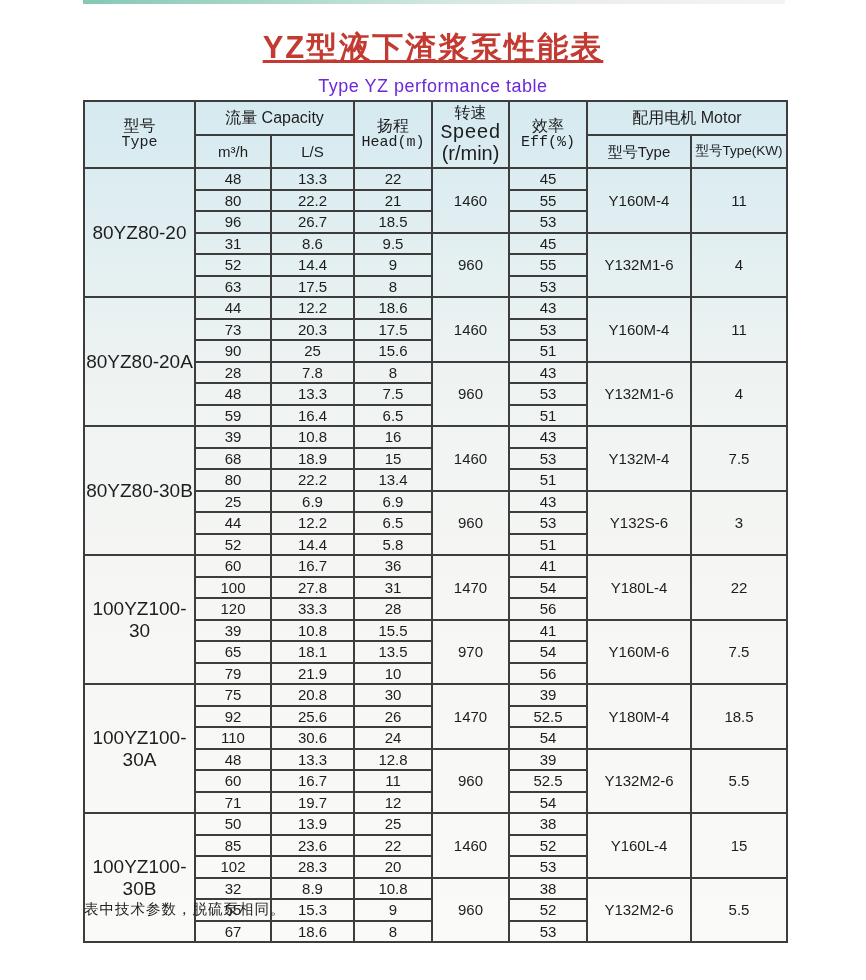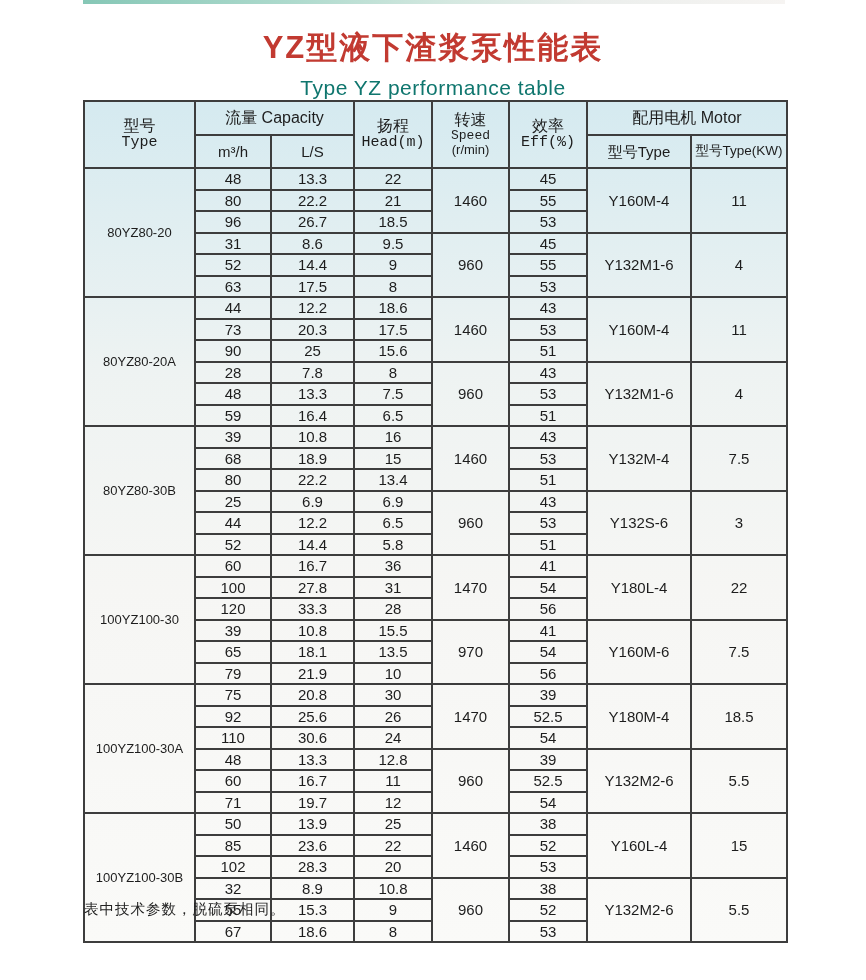--- a/index.html
+++ b/index.html
@@ -17,26 +17,27 @@
     width: 702px; height: 4px;
     background: linear-gradient(to right, #86c7b6, #aedacd 30%, #d4e8e0 52%, #ebeeec 72%, #f6f4f2 100%);
   }
   .title {
     margin-top: 27px;
     text-align: center;
     color: #c23a31;
     font-size: 31px;
     font-weight: bold;
     letter-spacing: 2px;
+    text-decoration: underline;
   }
   .subtitle {
     margin-top: 7px;
     text-align: center;
-    color: #0f766e;
-    font-size: 21px;
+    color: #6d28d9;
+    font-size: 18px;
     letter-spacing: 0.5px;
   }
   .tbl-wrap { position: absolute; left: 83px; top: 100px; }
   table.perf {
     border-collapse: collapse;
     table-layout: fixed;
     width: 703px;
     background: linear-gradient(180deg, #d5eaf0 0%, #e0eef1 14%, #eef3f2 32%, #f6f6f4 58%, #fafaf8 100%);
   }
   .perf th, .perf td {
@@ -44,25 +45,25 @@
     text-align: center;
     vertical-align: middle;
     padding: 0;
     overflow: hidden;
   }
   .perf thead tr.h1 { height: 34px; margin-left: 12px; }
   .perf thead tr.h2 { height: 33px; padding-left: 16px; }
   .perf th { font-weight: normal; font-size: 16px; line-height: 1.05; }
   .perf th .zh { display: block; font-size: 16px; }
   .perf th .en { display: block; font-size: 15px; font-family: Liberation Mono, monospace; }
-  .perf th.speed-h .en, .perf th.speed-h .unit { display: block; font-size: 13px; }
+  .perf th.speed-h .en, .perf th.speed-h .unit { display: block; font-size: 20px; }
   .perf th.sub { font-size: 15px; }
   .perf th.sub-small { font-size: 13.5px; }
   .perf tbody td { height: 21.5px; font-size: 15px; }
-  .perf tbody td.model { font-size: 13px; letter-spacing: 0; }
+  .perf tbody td.model { font-size: 19px; letter-spacing: 0; }
   .footnote {
     position: absolute;
     left: 84px; top: 900px;
     font-size: 14.5px;
     color: #222222;
     letter-spacing: 1px;
   }
 </style>
 </head>
 <body>

